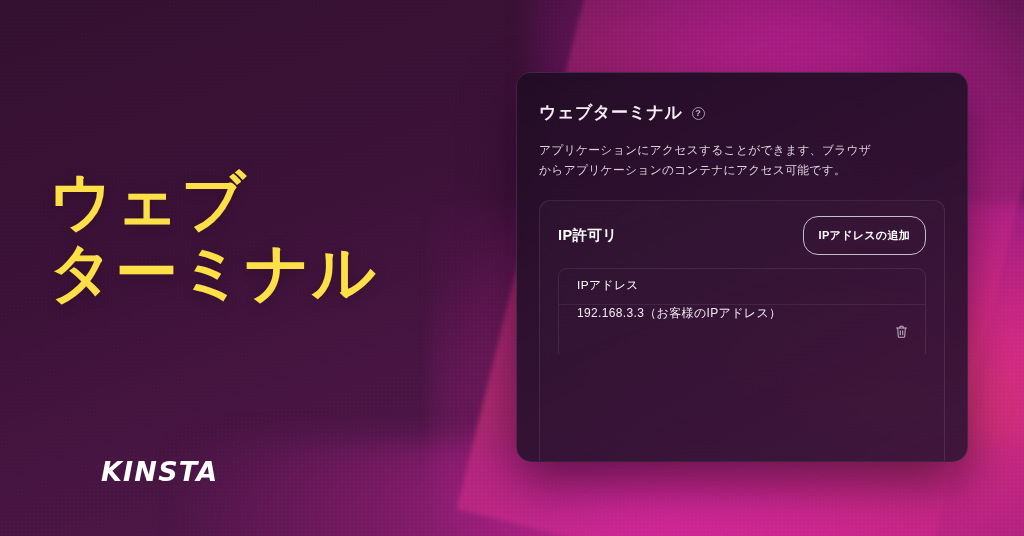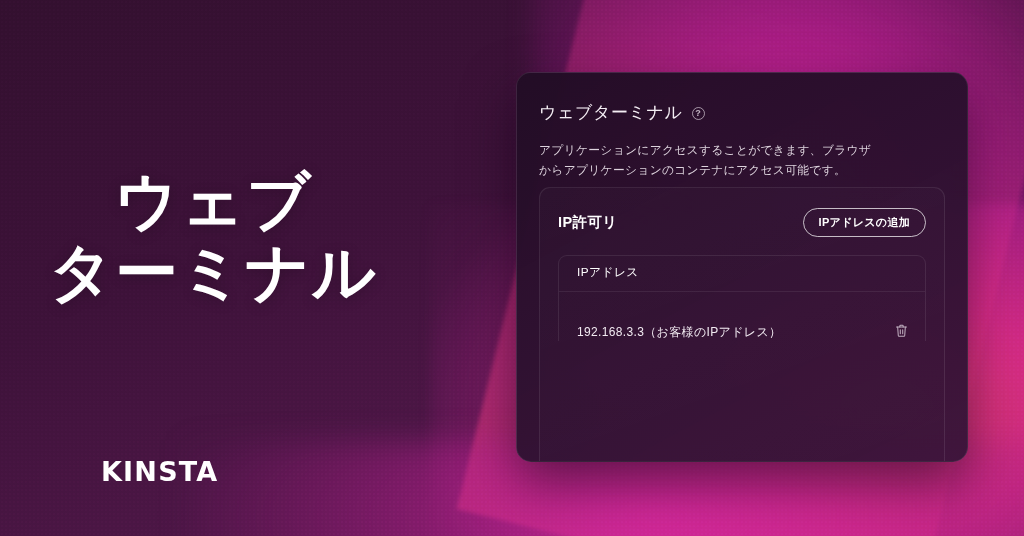--- a/index.html
+++ b/index.html
@@ -90,40 +90,39 @@
     height:41px; padding:0 20px;
     border:1.6px solid rgba(255,255,255,0.92);
     border-radius:10px;
     color:#ffffff;
     font-size:17px; font-weight:700; letter-spacing:0.5px;
     white-space:nowrap;
   }
 
   .headline{
     position:absolute; left:-2px; top:166px;
-    color:#ffffff;
+    color:#fde047;
     font-size:63px;
     font-weight:700;
     line-height:1.12;
     letter-spacing:1.5px;
     white-space:pre-line;
     text-shadow:0 2px 14px rgba(0,0,0,0.22);
-    text-align:center;
   }
 
   .brand{
     position:absolute; left:50px; top:456px;
     color:#ffffff;
     font-size:27px;
     font-weight:700;
     letter-spacing:1.2px;
     font-family:"DejaVu Sans","Liberation Sans",sans-serif;
     text-transform:lowercase;
   }
-  .brand .cap{ text-transform:uppercase; }
+  .brand .cap{ text-transform:uppercase;font-style:italic; }
 
   
   .card{
     position:absolute;
     left:516px; top:72px;
     width:452px; height:390px;
     background:linear-gradient(152deg,
         rgba(34,13,37,0.985) 0%,
         rgba(43,16,46,0.975) 42%,
         rgba(58,21,58,0.965) 100%);
@@ -139,21 +138,21 @@
     pointer-events:none;
   }
   .card-inner{ position:relative; padding:24px 22px 0 22px; }
 
   .card-head{
     display:flex; align-items:center;
     height:30px;
   }
   .card-title{
     color:#f4eef4;
-    font-size:17px; font-weight:400;
+    font-size:17px; font-weight:700;
     letter-spacing:0.6px;
     white-space:nowrap;
   }
   .help-icon{
     width:13px; height:13px;
     margin-left:9px; margin-top:3px;
     border:1.1px solid rgba(236,226,236,0.62);
     border-radius:50%;
     display:flex; align-items:center; justify-content:center;
     color:rgba(236,226,236,0.78);
@@ -180,39 +179,39 @@
     color:#ddd3dd;
     font-size:11.8px;
     line-height:1.72;
     letter-spacing:0.25px;
     white-space:pre-line;
   }
 
   
   .panel{
     position:relative;
-    margin-top:6px;
+    margin-top:19px;
     border:1px solid rgba(255,255,255,0.085);
     border-radius:11px;
     border-bottom:none;
     border-bottom-left-radius:0; border-bottom-right-radius:0;
     height:286px;
     padding:20px 18px 0 18px;
     background:linear-gradient(160deg, rgba(255,255,255,0.018) 0%, rgba(255,255,255,0.005) 100%);
   }
   .panel-head{ display:flex; align-items:center; height:30px; }
   .panel-title{
     color:#ffffff;
     font-size:14.5px; font-weight:700;
     letter-spacing:0.4px;
     white-space:nowrap;
   }
   .btn-outline{
     margin-left:auto;
-    height:29px; padding:0 15px;
+    height:39px; padding:0 15px;
     display:inline-flex; align-items:center; justify-content:center;
     background:transparent;
     color:#ffffff;
     border:1.1px solid rgba(255,255,255,0.72);
     border-radius:15px;
     font-size:11px; font-weight:700;
     letter-spacing:0.3px;
     white-space:nowrap;
     cursor:pointer;
     font-family:inherit;
@@ -240,23 +239,24 @@
     height:36px;
     padding:0 18px;
     border-bottom:1px solid rgba(255,255,255,0.075);
   }
   .th{
     color:#ffffff;
     font-size:11.8px; font-weight:400;
     letter-spacing:0.4px;
   }
   .trow{
-    display:flex; align-items:flex-end;
+    display:flex; align-items:flex-start;
     height:49px;
     padding:0 14px 0 18px;
+    flex-direction:column;
   }
   .td-ip{
     color:#f1eaf1;
     font-size:12px;
     letter-spacing:0.35px;
     white-space:nowrap;
   }
   .td-actions{ margin-left:auto; display:flex; align-items:center; }
   .trash-btn{
     background:transparent; border:none; padding:3px;

